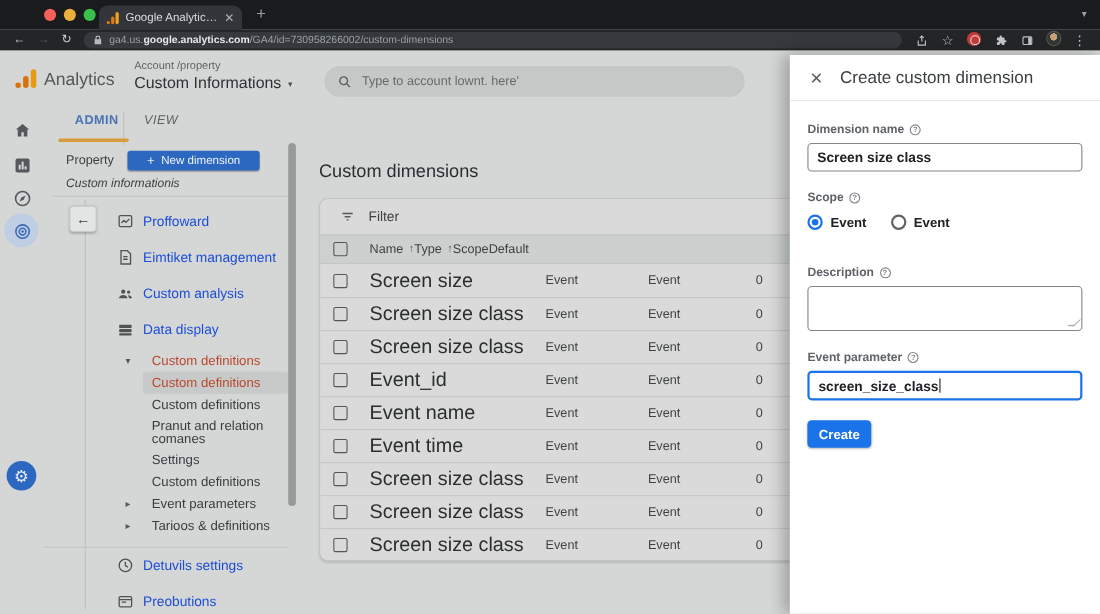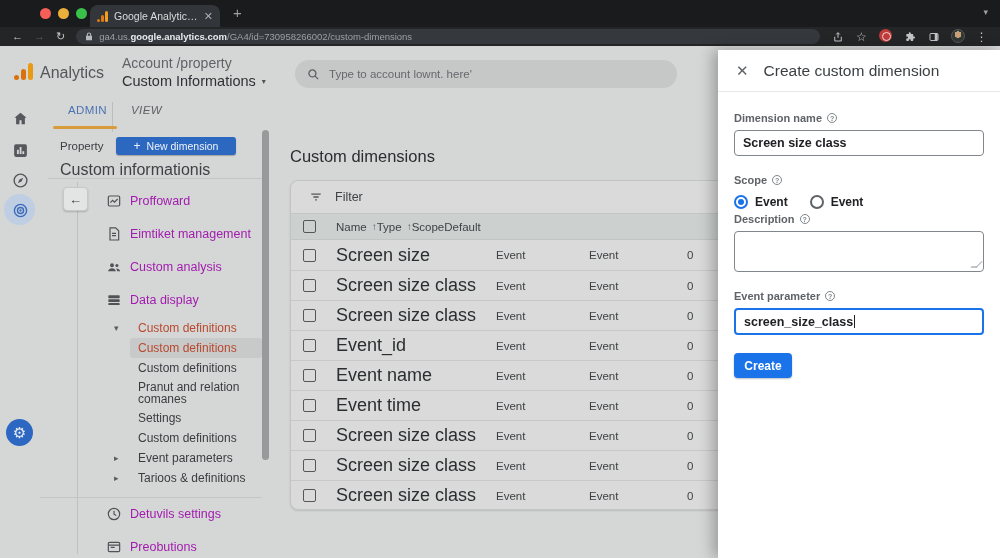--- a/index.html
+++ b/index.html
@@ -31,54 +31,54 @@
 
   
   .topbar { position:absolute; left:0; top:46px; width:1000px; height:49px; background:#d5d6d6; }
   .ga-logo { position:absolute; left:14px; top:15px; width:20px; height:20px; }
   .ga-logo .dot { position:absolute; left:0; bottom:1px; width:5px; height:5px; border-radius:50%; background:#d9720a; }
   .ga-logo .mid { position:absolute; left:7px; bottom:1px; width:5px; height:11px; border-radius:2.5px; background:#d9720a; }
   .ga-logo .tall{ position:absolute; left:14px; bottom:1px; width:5px; height:17px; border-radius:2.5px; background:#e89a13; }
   .product { position:absolute; left:40px; top:18px; font-size:16px; color:#54575a; }
   .hdr-div { position:absolute; left:112px; top:56px; width:1px; height:30px; background:#bcbebe; }
   .acct { position:absolute; left:122px; top:9px; }
-  .acct-label { font-size:14px; color:#606366; }
+  .acct-label { font-size:10px; color:#606366; }
   .acct-name { font-size:14.5px; color:#2e3134; margin-top:2px; display:flex; align-items:center; gap:6px; }
   .acct-caret { font-size:8px; color:#505356; }
   .search { position:absolute; left:295px; top:14px; width:382px; height:28px; background:#c6c8c8; border-radius:14px; display:flex; align-items:center; padding:0 12px; gap:9px; }
   .search-ph { font-size:11.5px; color:#66696c; }
   .search .ic { color:#5c5f62; }
 
   
   .rail { position:absolute; left:0; top:95px; width:40px; height:463px; }
   .rail-btn { position:absolute; left:0; width:40px; height:30px; display:flex; align-items:center; justify-content:center; color:#55585c; }
   .rail-btn svg { width:17px; height:17px; }
   .rail-btn.active { color:#3a6cba; }
   .rail-btn.active::before { content:""; position:absolute; left:4px; top:-1px; width:31px; height:31px; border-radius:50%; background:#bfcee3; }
   .rail-btn.active svg { position:relative; }
   .rail-gear { position:absolute; left:6px; top:419px; width:27px; height:27px; border-radius:50%; background:#2c68c2; color:#e8ecf3; display:flex; align-items:center; justify-content:center; font-size:15px; }
 
   
   .tabbar { position:absolute; left:40px; top:95px; width:678px; height:35px; }
   .ttab { position:absolute; top:9px; font-size:11.5px; letter-spacing:.4px; }
-  .ttab.admin { left:28px; color:#49701f0; color:#4a73b4; font-weight:normal; }
+  .ttab.admin { left:28px; color:#49701f0; color:#4a73b4; font-weight:bold; }
   .ttab.view { left:91px; color:#5f6265;font-style:italic; }
   .ttab-underline { position:absolute; left:13px; bottom:1px; width:64px; height:3px; background:#d89c3c; border-radius:2px; }
 
   
   .sidebar { position:absolute; left:40px; top:130px; width:230px; height:428px; }
   .prop-label { position:absolute; left:20px; top:10px; font-size:11.5px; color:#3c4043; }
   .newdim-btn { position:absolute; left:76px; top:7px; width:120px; height:18px; background:#2d68c0; border-radius:3px; color:#eef2f8; display:flex; align-items:center; justify-content:center; gap:6px; font-size:10.5px; box-shadow:0 1px 1px rgba(0,0,0,.25); }
   .newdim-btn .plus { font-size:12px; line-height:1; }
-  .side-sub { position:absolute; left:20px; top:31px; font-size:16px; color:#3f4245; }
+  .side-sub { position:absolute; left:20px; top:31px; font-size:11px; color:#3f4245;font-style:italic; }
   .side-div1 { position:absolute; left:8px; right:8px; top:48px; height:1px; background:#c3c5c5; }
   .guide { position:absolute; left:37px; top:52px; bottom:4px; width:1px; background:#bfc1c1; }
   .backbtn { position:absolute; left:23px; top:57px; width:25px; height:24px; background:#e3e4e4; border:1px solid #c7c9c9; border-radius:4px; box-shadow:0 1px 2px rgba(0,0,0,.2); display:flex; align-items:center; justify-content:center; font-size:13px; color:#3c4043; z-index:2; }
   .side-items { position:absolute; left:0; top:54px; width:222px; }
-  .side-item { position:relative; display:flex; align-items:center; height:33px; padding-left:66px; gap:8px; color:#a21caf; font-size:12.5px; }
+  .side-item { position:relative; display:flex; align-items:center; height:33px; padding-left:66px; gap:8px; color:#1d4ed8; font-size:12.5px; }
   .side-item .si-icon { width:16px; height:16px; color:#505356; flex:none; }
   .side-item .si-icon svg { width:16px; height:16px; }
   .side-item.indent { height:20px; margin-left:90px; padding-left:8px; font-size:12px; color:#3a3d40; }
   .side-item.indent .si-label { max-width:118px; line-height:12.5px; }
   .side-item.accent { color:#b8492f; }
   .side-item.selected { background:#c8cac9; border-radius:3px; }
   .side-item .si-arrow { position:absolute; left:-16px; font-size:9px; color:#5a5d60; }
   .side-item.wrap2 { height:30px; }
   .side-item.divider-before { margin-top:9px; border-top:1px solid #c3c5c5; padding-top:0; }
   .side-item.first-pad { margin-top:2px; }
@@ -113,21 +113,21 @@
   .panel-body { padding:20px 16px 0 16px;font-weight:bold; }
   .flabel { display:flex; align-items:center; gap:5px; font-size:11px; color:#5f6368; }
   .help { width:10px; height:10px; border:1px solid #80868b; border-radius:50%; color:#80868b; font-size:7px; display:flex; align-items:center; justify-content:center; }
   .tinput { margin-top:6px; width:250px; height:26px; border:1px solid #80868b; border-radius:4px; background:#fff; font-size:12.5px; color:#202124; padding:0 8px; font-family:"Liberation Sans", sans-serif; display:flex; align-items:center; }
   .scope-row { margin-top:9px; display:flex; align-items:center; gap:22px; margin-bottom:2px; }
   .radio-opt { display:flex; align-items:center; gap:7px; font-size:12px; color:#202124; }
   .radio { width:14px; height:14px; border-radius:50%; border:2px solid #5f6368; position:relative; flex:none; }
   .radio.on { border-color:#1a73e8; }
   .radio.on::after { content:""; position:absolute; left:2px; top:2px; width:6px; height:6px; border-radius:50%; background:#1a73e8; }
   .m18 { margin-top:18px; }
-  .m16 { margin-top:4px; }
+  .m16 { margin-top:33px; }
   .tarea { margin-top:6px; width:250px; height:41px; border:1px solid #80868b; border-radius:4px; position:relative; background:#fff; }
   .tarea::after { content:""; position:absolute; right:2px; bottom:2px; width:7px; height:7px; border-right:2px solid #9aa0a6; border-bottom:2px solid #9aa0a6; transform:skew(-45deg) scale(.7); opacity:.8; }
   .tinput.focus { border:2px solid #1a73e8; height:27px; }
   .caret { width:1px; height:13px; background:#202124; margin-left:1px; }
   .create-btn { margin-top:18px; width:58px; height:25px; background:#1a73e8; border-radius:4px; color:#fff; font-size:12px; display:flex; align-items:center; justify-content:center; box-shadow:0 1px 2px rgba(0,0,0,.25); }
 </style>
 </head>
 <body>
 
 <div class="tabstrip">

